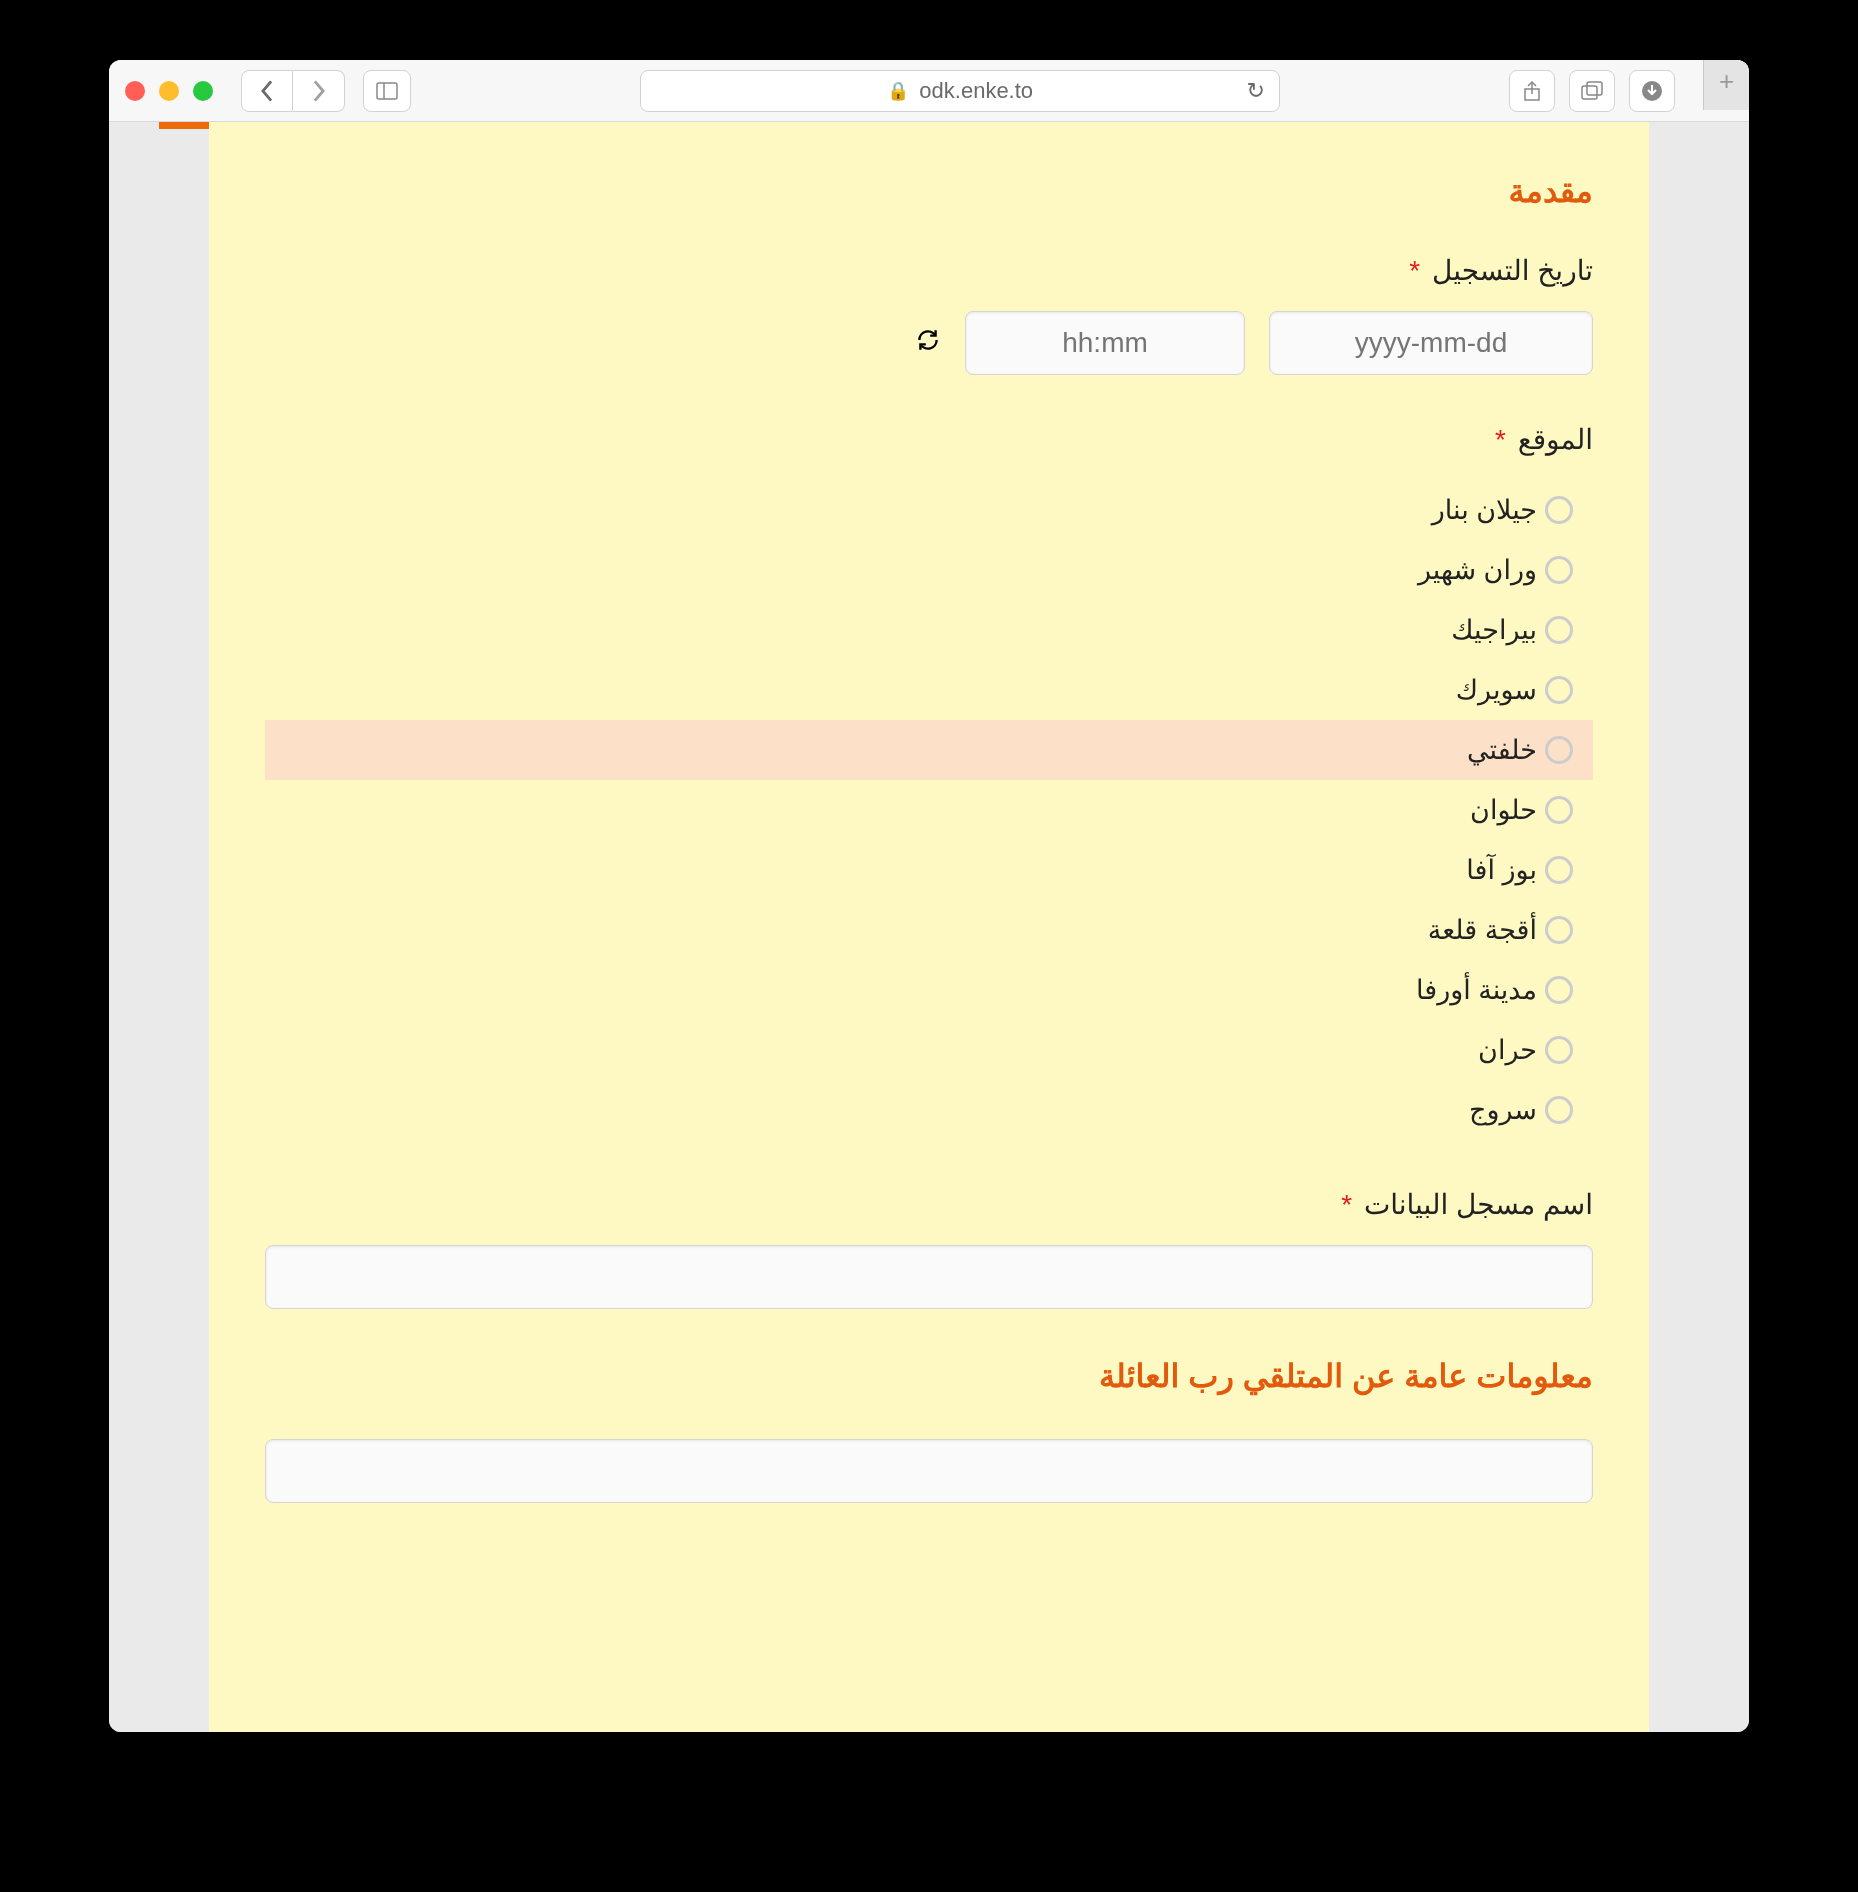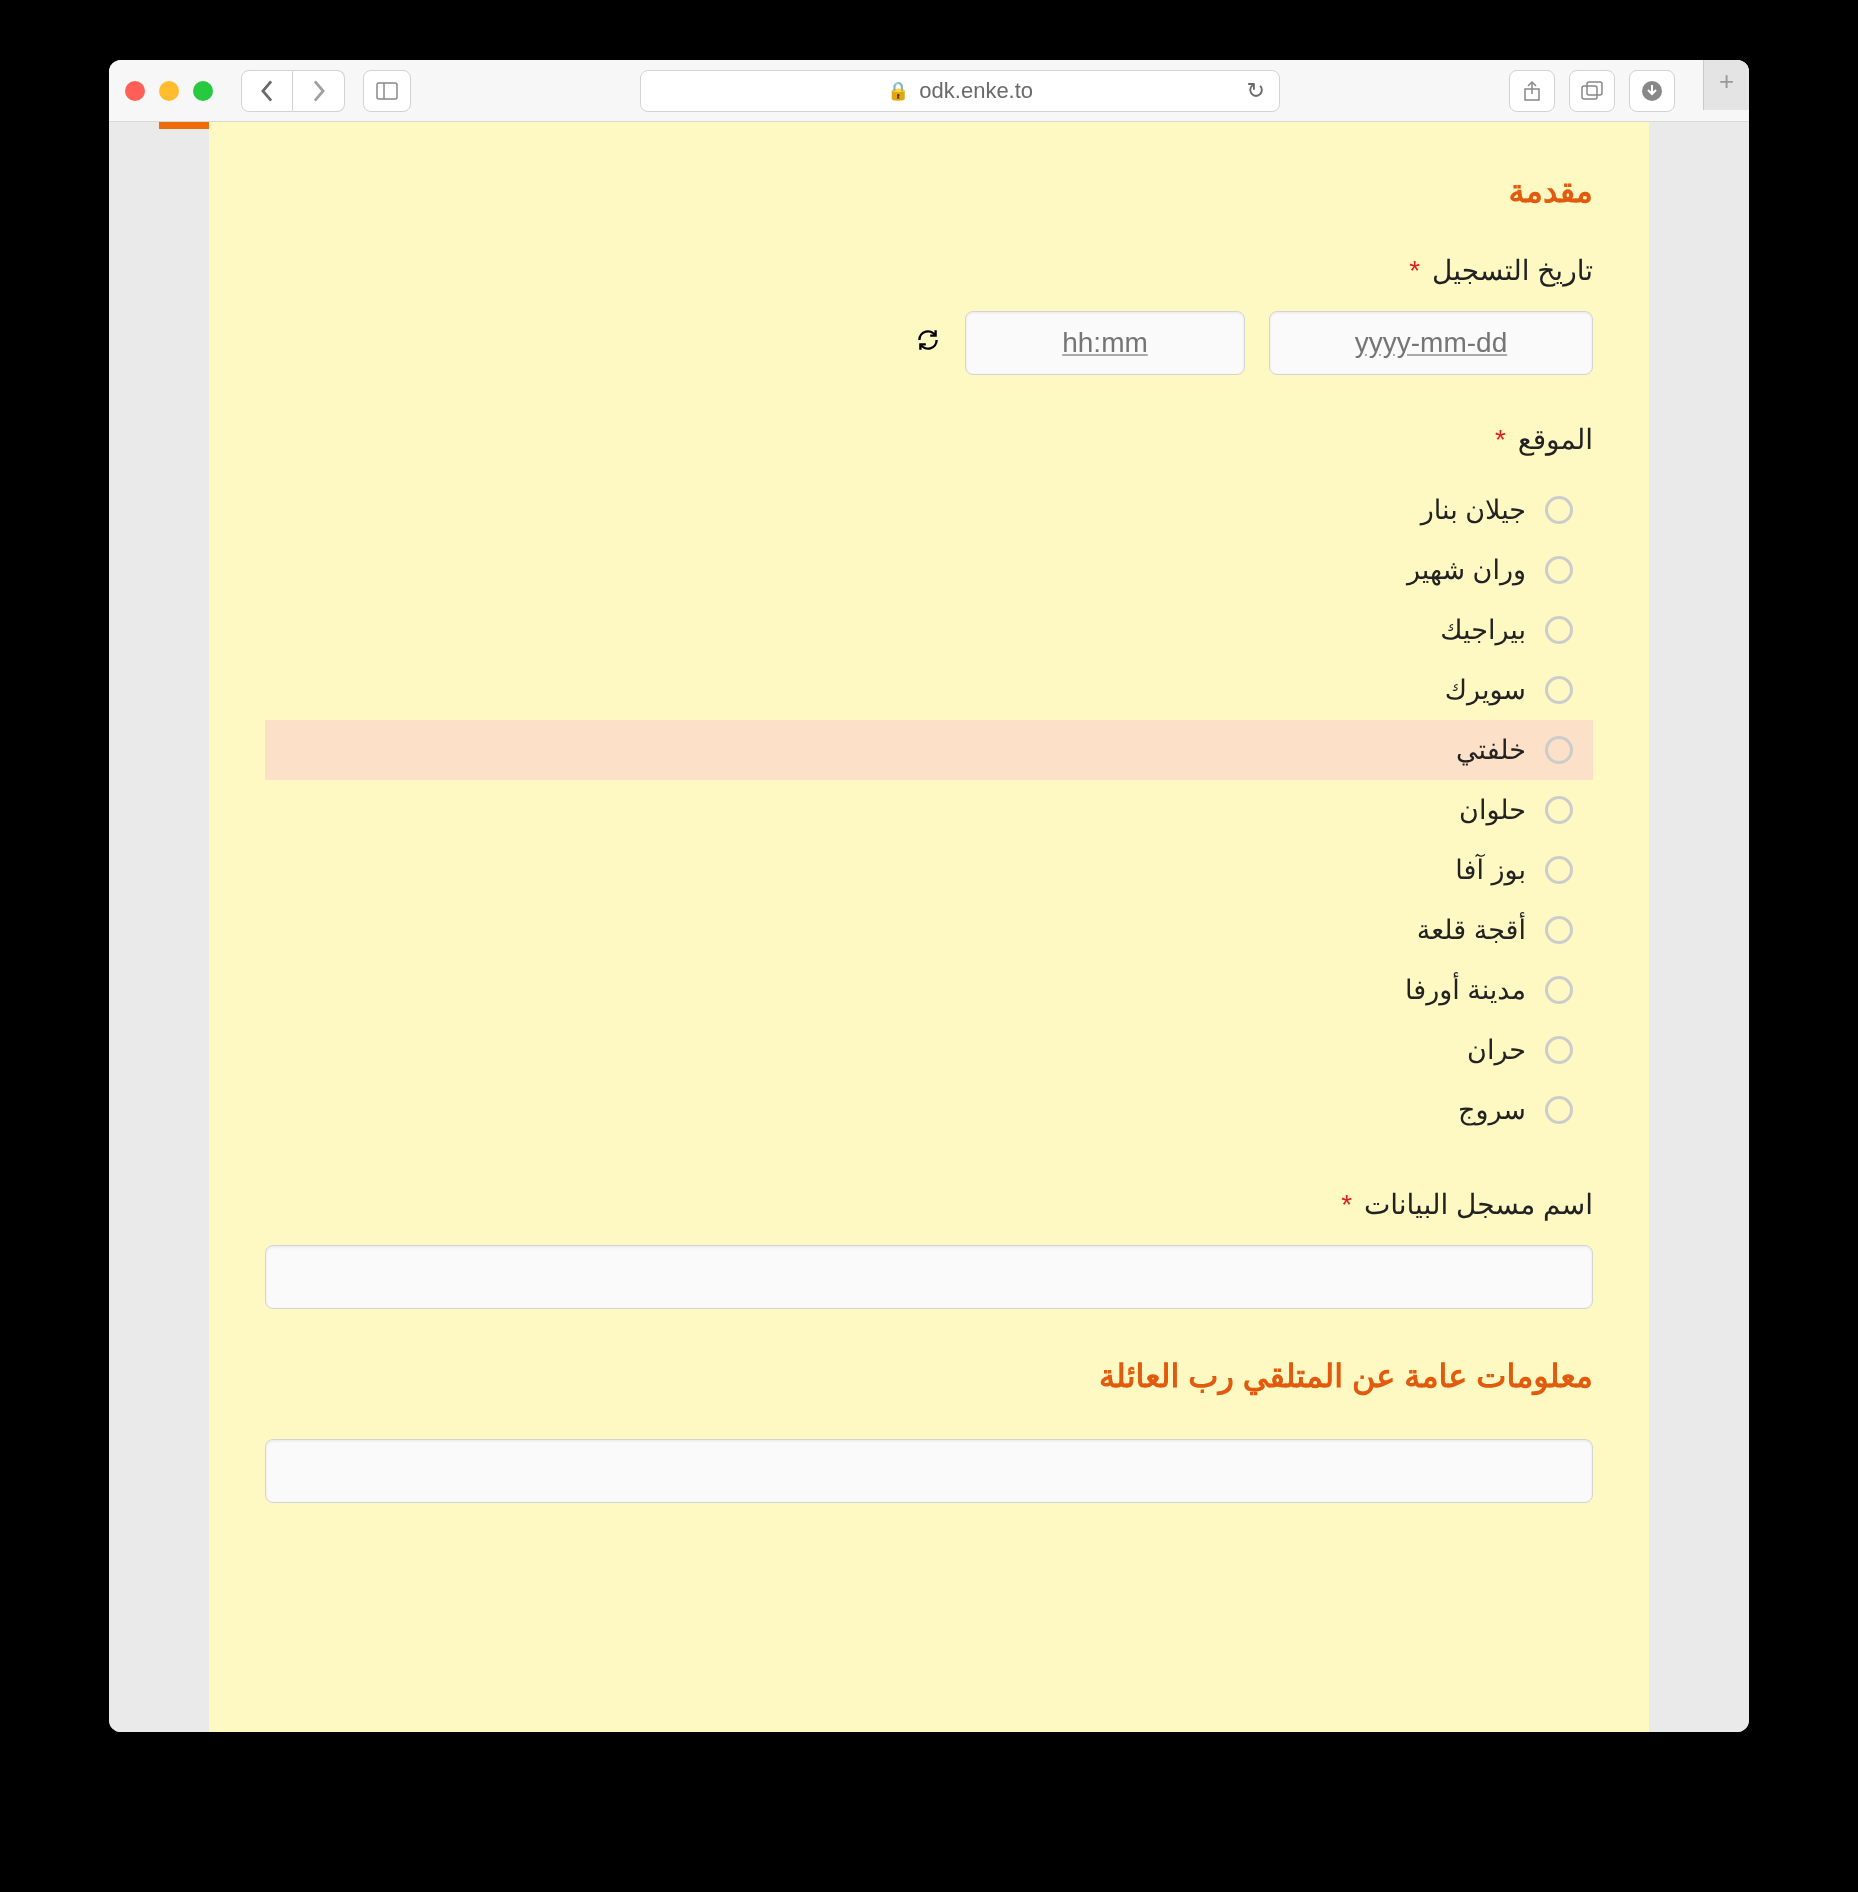--- a/index.html
+++ b/index.html
@@ -47,26 +47,26 @@
 .tab-add { width: 46px; height: 56px; background: #e4e4e4; border-left: 1px solid #cacaca; display:flex; align-items:center; justify-content:center; color:#999; font-size: 26px; align-self: stretch; margin: -16px -16px -16px 14px; }
 .viewport { min-height: 1610px; display:flex; justify-content:center; background:#eaeaea; }
 .page-wrap { width: 100%; display:flex; justify-content:center; }
 .page-grey { width: 1540px; background:#eaeaea; display:flex; justify-content:center; position: relative; }
 .orange-bar { position: absolute; top: 0; left: 0; width: 50px; height: 7px; background: #ee6b0b; }
 .form-card { width: 1440px; background:#fef9c3; padding: 50px 56px 40px 56px; direction: rtl; text-align: right; }
 .section-title { color: #e15a0d; font-size: 32px; font-weight: 700; margin-bottom: 44px; }
 .question-label { font-size: 28px; color: #222; margin-bottom: 24px; }
 .required { color: #e02020; margin-right: 4px; }
 .datetime-row { display:flex; gap: 24px; align-items:center; justify-content:flex-start; margin-bottom: 48px; }
-.txt-input { height: 64px; border: 1px solid #d4d4d4; border-radius: 8px; background: #fafafa; box-shadow: inset 0 1px 3px rgba(0,0,0,0.08); font-size: 28px; color: #aaa; padding: 0 20px; direction: ltr; text-align: center; text-decoration: underline; }
+.txt-input { height: 64px; border: 1px solid #d4d4d4; border-radius: 8px; background: #fafafa; box-shadow: inset 0 1px 3px rgba(0,0,0,0.08); font-size: 28px; color: #aaa; padding: 0 20px; direction: ltr; text-align: center; }
 .date-input { width: 324px; }
 .time-input { width: 280px; }
 .refresh-ic { font-size: 26px; color: #222; cursor: pointer; }
 .radio-list { margin-bottom: 48px; }
-.radio-item { display:flex; align-items:center; gap: 19px; padding: 14px 20px; font-size: 27px; color:#222; }
+.radio-item { display:flex; align-items:center; gap: 8px; padding: 14px 20px; font-size: 27px; color:#222; }
 .radio-item.highlight { background: #fce0c7; }
 .radio-circle { width: 28px; height: 28px; border: 3px solid #ccc; border-radius: 50%; flex-shrink:0; }
 .big-input { width: 100%; height: 64px; border: 1px solid #d4d4d4; border-radius: 8px; background:#fafafa; box-shadow: inset 0 1px 3px rgba(0,0,0,0.08); margin-bottom: 48px; }
 .arrow-svg { width: 16px; height: 22px; display:block; }
 </style>
 </head>
 <body>
 
 <div class="window">
   <div class="toolbar">

